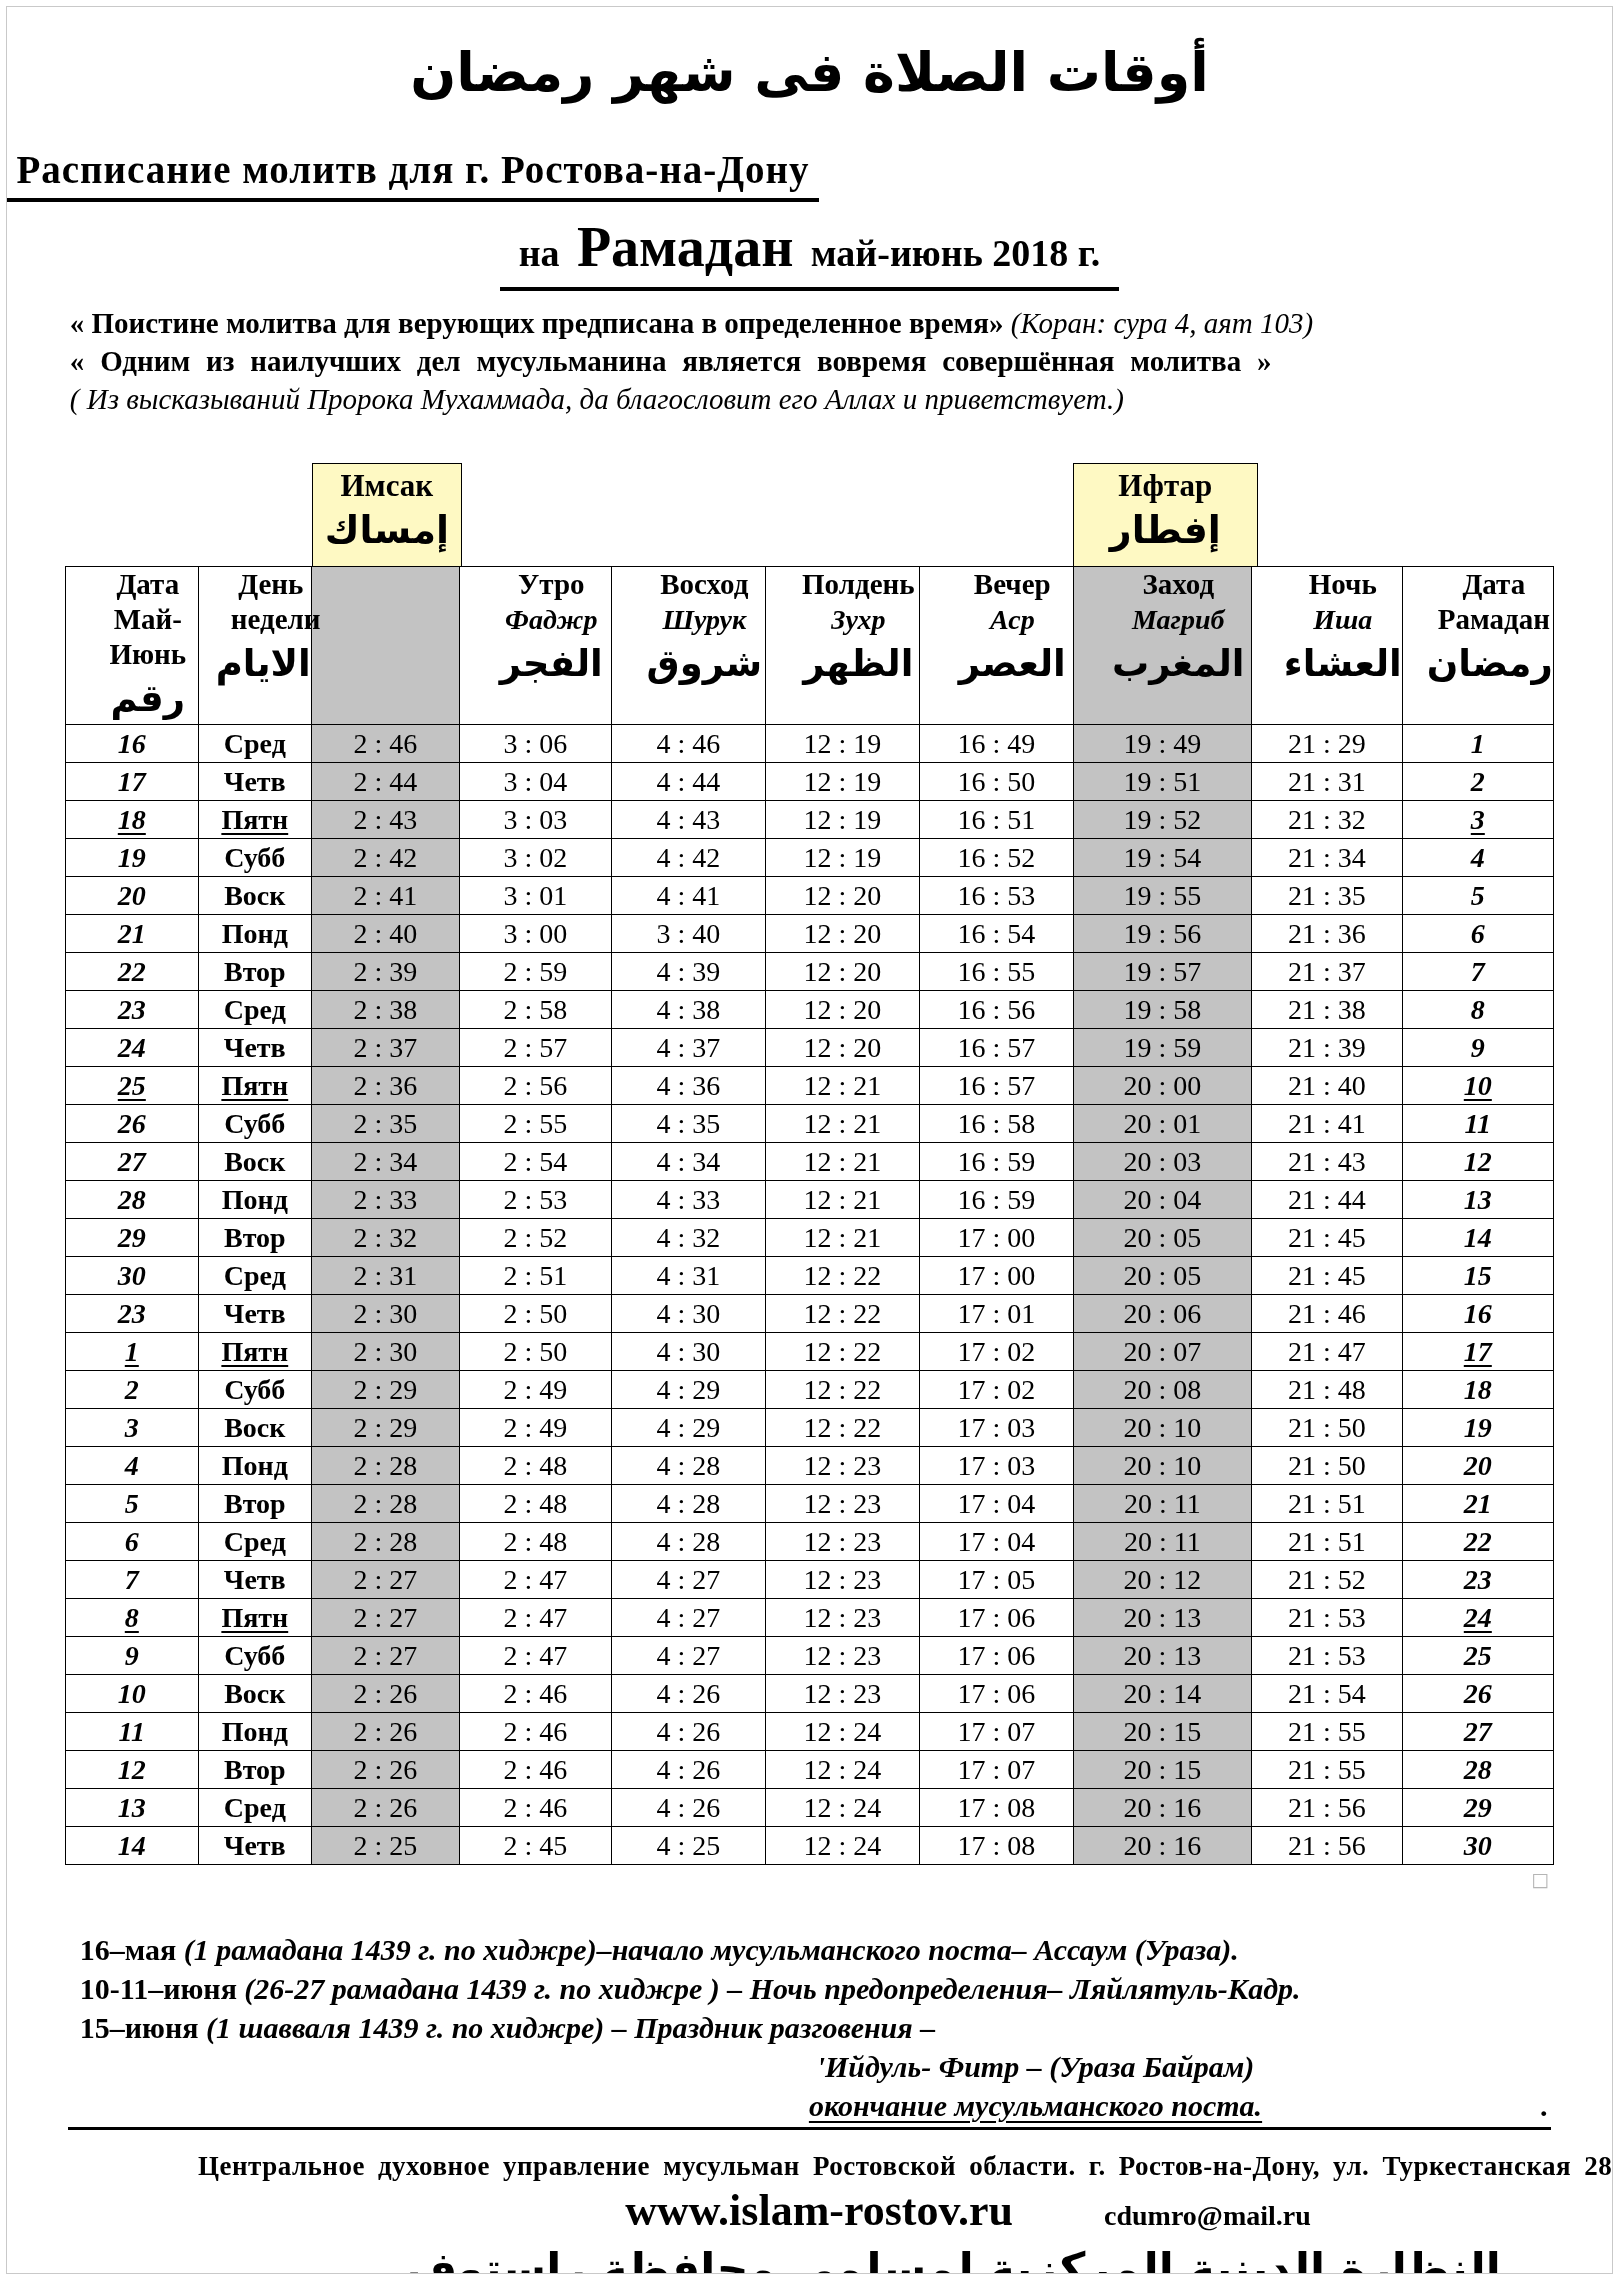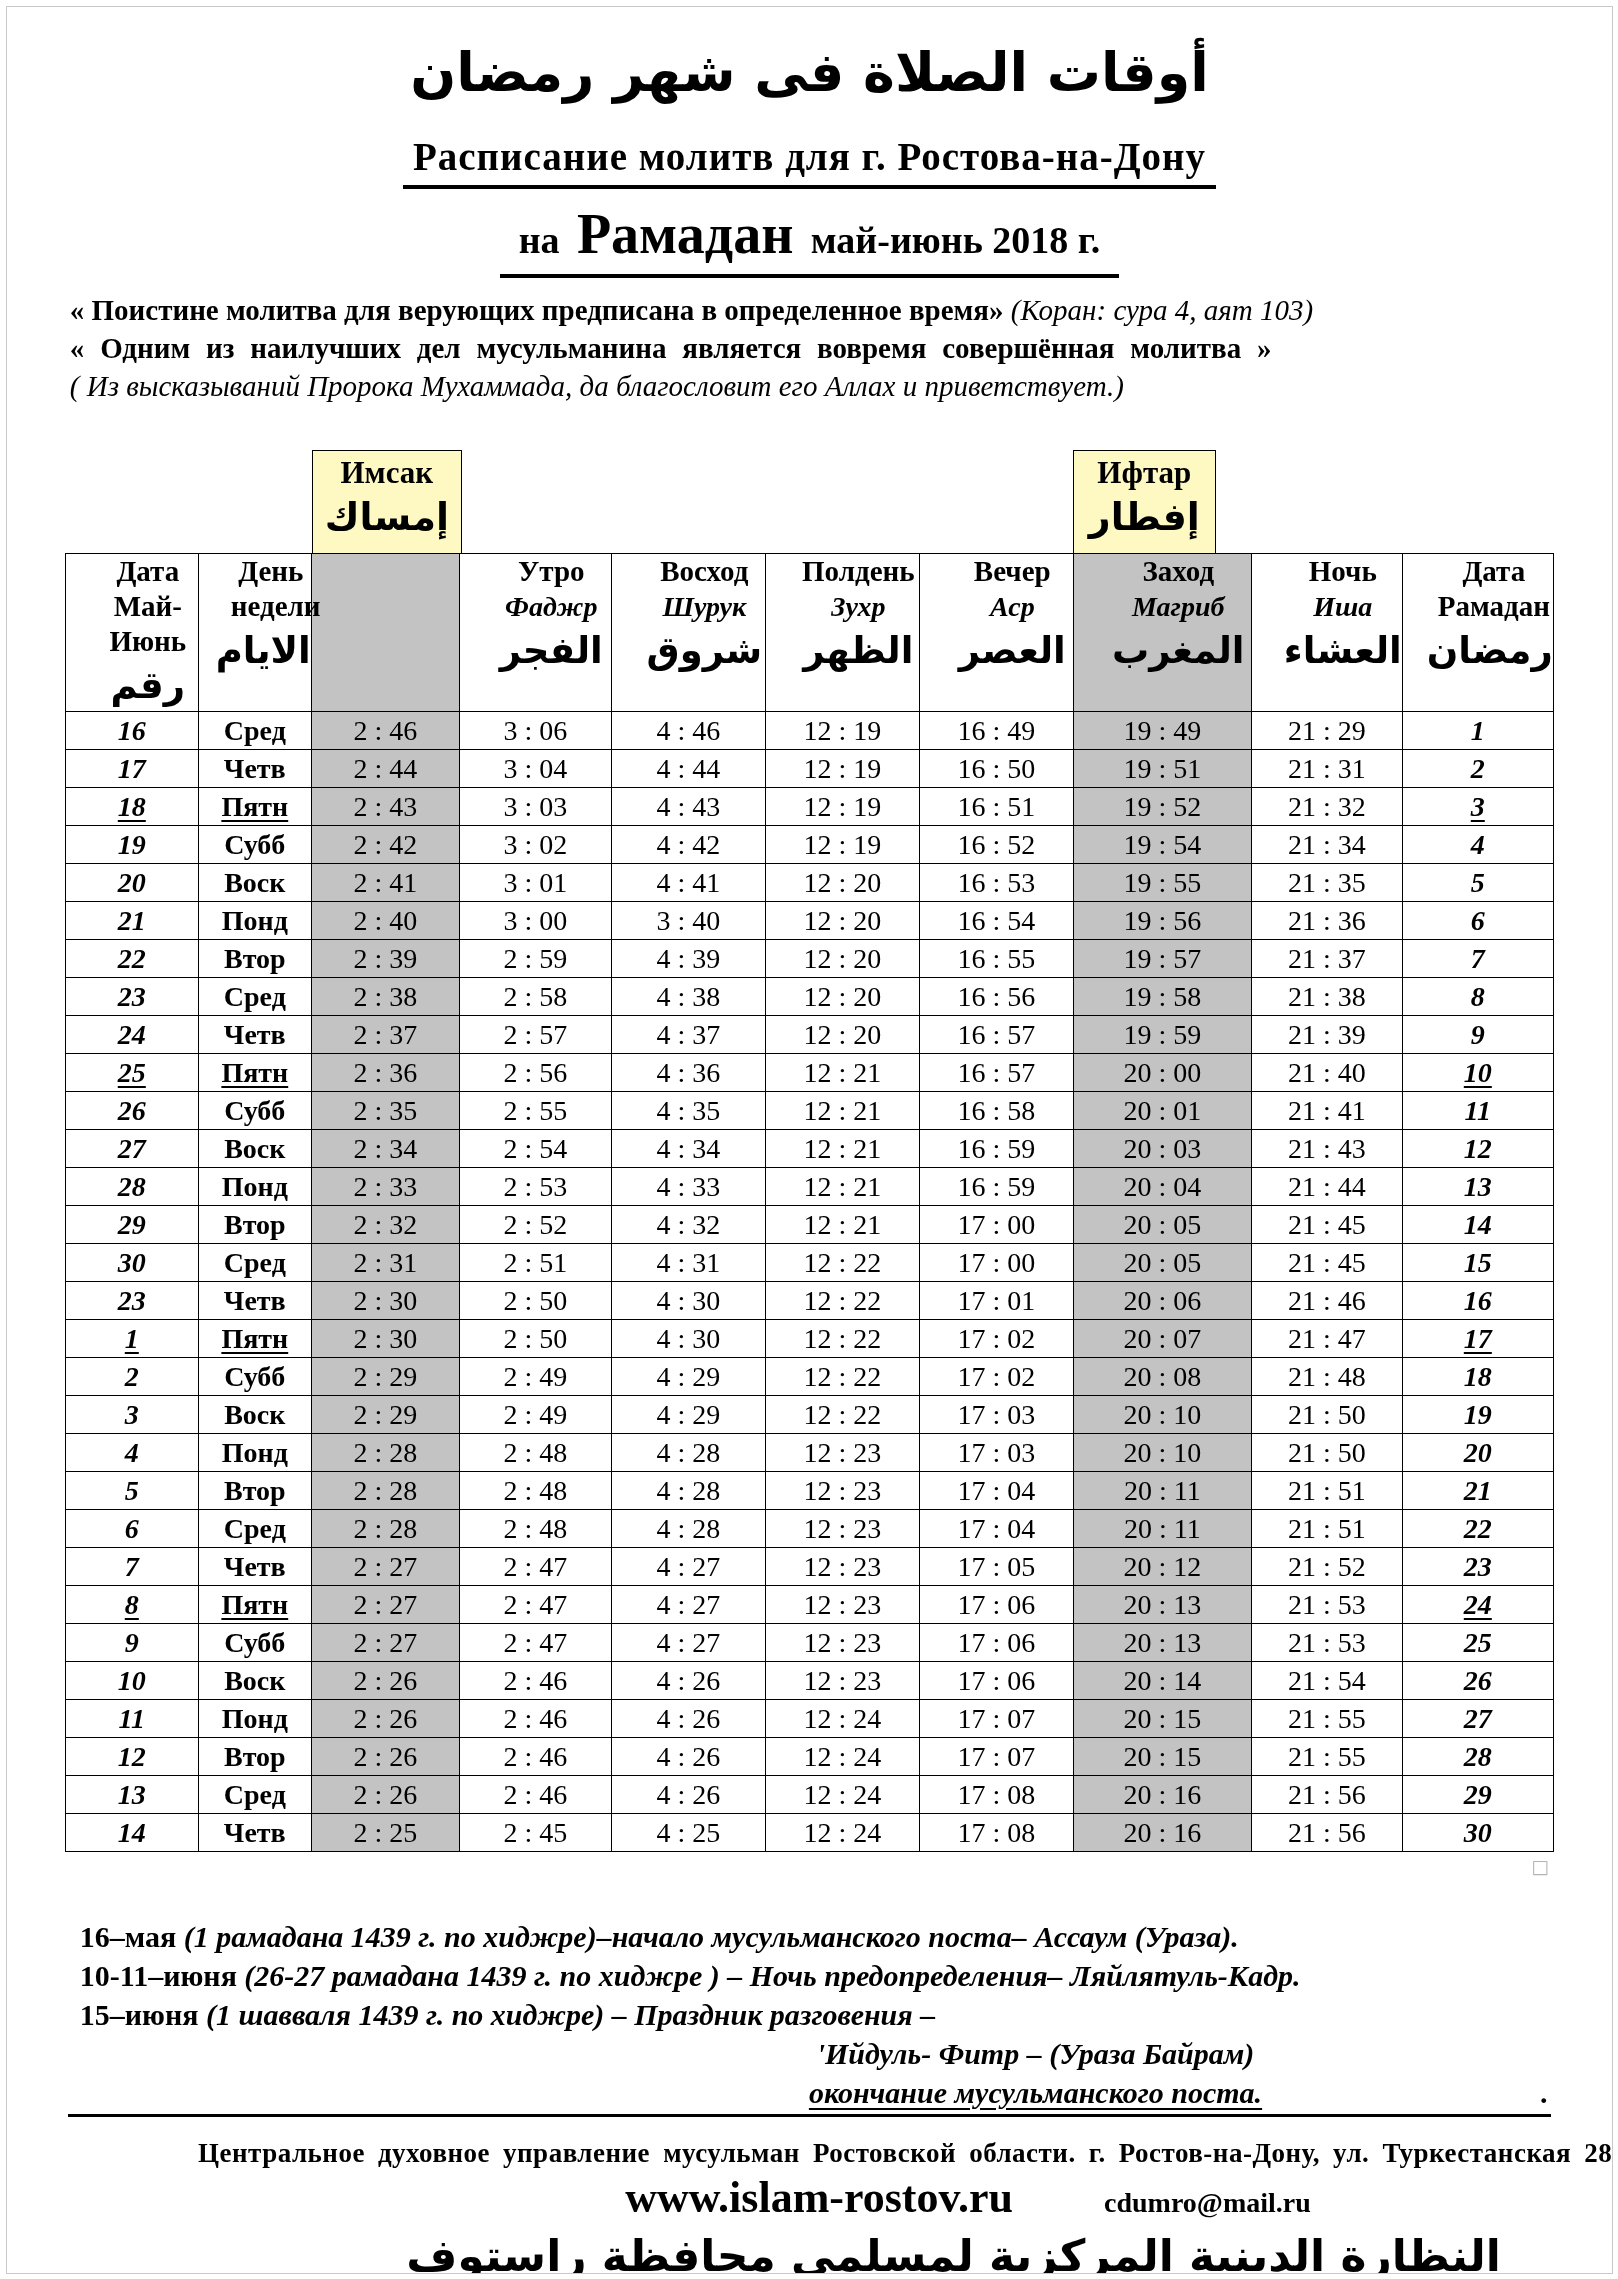--- a/index.html
+++ b/index.html
@@ -9,42 +9,42 @@
     color:#000;
   }
   .page {
     position:absolute; inset:5.8px; border:1px solid #c9c9c9;
     overflow:hidden;
   }
   .arabic { font-family:"DejaVu Sans",sans-serif; direction:rtl; }
 
   
   .title-ar { text-align:center; font-size:54px; line-height:77px; margin-top:27px; font-weight:bold; }
-  .title-ru-wrap { text-align:center; margin-top:23px; }
+  .title-ru-wrap { margin-top:36px; }
   .title-ru { display:inline-block; font-size:39px; font-weight:bold; border-bottom:4.8px solid #000; padding:0 9.6px 5.8px 9.6px; letter-spacing:1px; }
   .subtitle-wrap { text-align:center; margin-top:13.4px; }
   .subtitle { display:inline-block; border-bottom:4.8px solid #000; padding:0 19px 7.7px 19px; font-weight:bold; }
   .subtitle .pre { font-size:38px; }
   .subtitle .big { font-size:56px; margin:0 17.3px; }
   .subtitle .suf { font-size:38px; }
 
   .quotes { margin:13.4px 0 0 63px; font-size:29px; line-height:38px; white-space:nowrap; }
   .quotes .q1 b { font-weight:bold; }
   .quotes .q1 i { font-weight:normal; }
   .quotes .q2 { font-weight:bold; word-spacing:8.6px; }
   .quotes .q3 { font-style:italic; }
 
   
   .band { position:relative; margin-left:58px; width:1486px; height:108px; margin-top:40px; }
   .gbox {
     position:absolute; bottom:-1px; background:#fef9c3; border:1.9px solid #000;
     text-align:center; box-sizing:border-box;
   }
   .gbox.imsak { left:247px; width:150px; height:104px; }
-  .gbox.iftar { left:1008px; width:143px; height:104px; }
+  .gbox.iftar { left:1008px; width:185px; height:104px; }
   .gbox .ru { font-size:31px; font-weight:bold; line-height:40px; margin-top:1.9px; }
   .gbox .ar { font-size:38px; line-height:48px; font-weight:bold; }
   .band-center { position:absolute; left:403px; width:596px; top:3.8px; text-align:center; font-weight:bold; font-size:29px; line-height:38px; }
 
   
   table.pt { border-collapse:collapse; table-layout:fixed; margin-left:58px; width:1486px; }
   table.pt th, table.pt td { border:1px solid #000; padding:0; text-align:center; }
   table.pt th { vertical-align:top; height:142px; font-weight:bold;padding-left:32px; }
   .h-line { font-size:29px; line-height:35px; font-weight:bold; }
   .h-translit { font-size:28px; line-height:35px; font-weight:bold; font-style:italic; }

